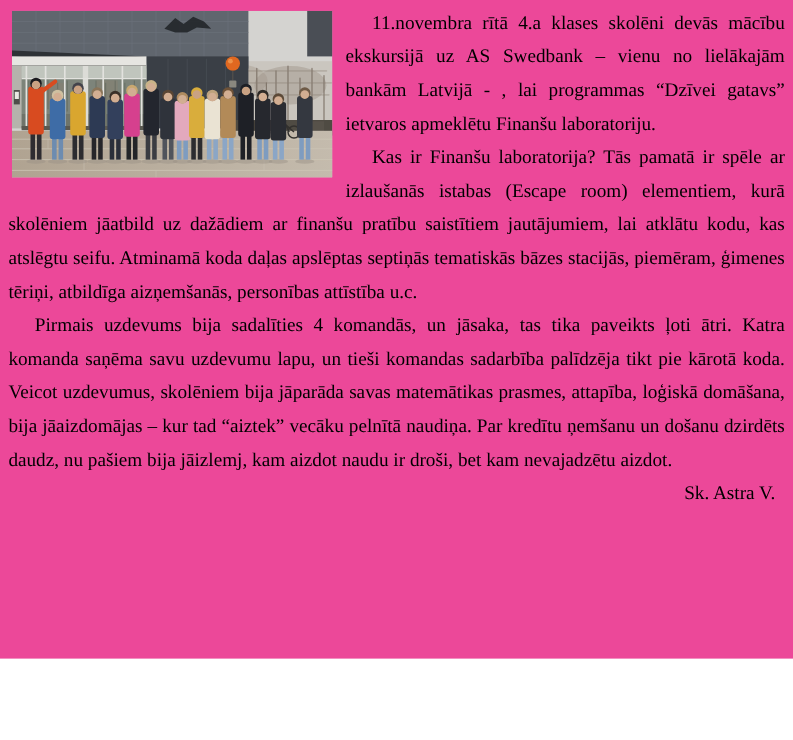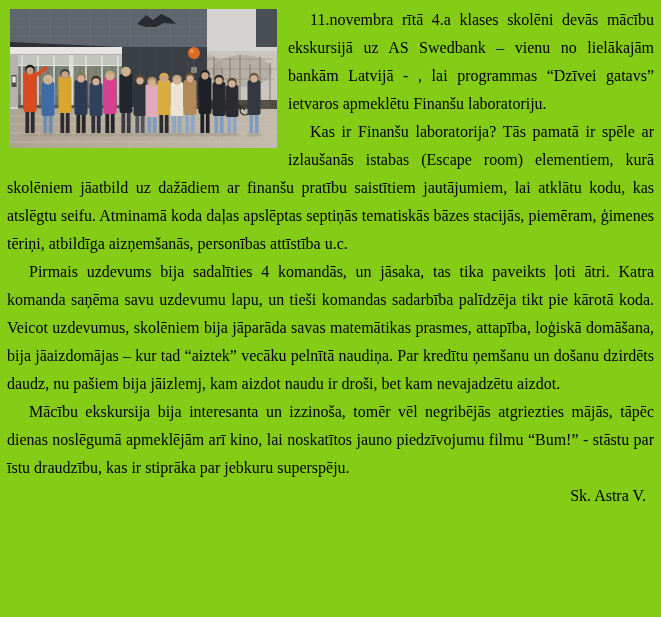--- a/index.html
+++ b/index.html
@@ -1,21 +1,21 @@
 <!DOCTYPE html>
 <html><head>
 <meta charset="utf-8">
 <style>
   html, body { margin: 0; padding: 0; background: #ffffff; }
   .page {
     width: 661px;
-    height: 617px;
+    height: 549px;
     box-sizing: border-box;
     padding: 6px 7px 0 7px;
-    background: #84cc16;
+    background: #ec4899;
     font-family: "Liberation Serif", serif;
     font-size: 16px;
     line-height: 28px;
     color: #000000;
     text-align: justify;
     overflow: hidden;
   }
   .photo-float {
     float: left;
     width: 267px;
@@ -212,16 +212,15 @@
           <rect x="237.5" y="71" width="13" height="35" rx="2.5" fill="#343840"></rect>
           <circle cx="244" cy="68.5" r="4.8" fill="#6e5a46"></circle>
           <circle cx="244" cy="69.8" r="3.6" fill="#d2ae92"></circle>
         </g>
     </svg>
   </div>
 
   <p class="para">11.novembra rītā 4.a klases skolēni devās mācību ekskursijā uz AS Swedbank – vienu no lielākajām bankām Latvijā - , lai programmas “Dzīvei gatavs” ietvaros apmeklētu Finanšu laboratoriju.</p>
   <p class="para">Kas ir Finanšu laboratorija? Tās pamatā ir spēle ar izlaušanās istabas (Escape room) elementiem, kurā skolēniem  jāatbild uz dažādiem ar finanšu pratību saistītiem jautājumiem, lai atklātu kodu, kas atslēgtu seifu. Atminamā koda daļas apslēptas septiņās tematiskās bāzes stacijās, piemēram, ģimenes tēriņi, atbildīga aizņemšanās, personības attīstība u.c.</p>
   <p class="para">Pirmais uzdevums bija sadalīties 4 komandās, un jāsaka, tas tika paveikts ļoti ātri. Katra komanda saņēma savu uzdevumu lapu, un tieši komandas sadarbība palīdzēja tikt pie kārotā koda. Veicot uzdevumus, skolēniem bija jāparāda savas matemātikas prasmes, attapība, loģiskā domāšana, bija jāaizdomājas – kur tad “aiztek” vecāku pelnītā naudiņa. Par kredītu ņemšanu un došanu dzirdēts daudz, nu pašiem bija jāizlemj, kam aizdot naudu ir droši, bet kam nevajadzētu aizdot.</p>
-  <p class="para">Mācību ekskursija bija interesanta un izzinoša, tomēr vēl negribējās atgriezties mājās, tāpēc dienas noslēgumā apmeklējām arī kino, lai noskatītos jauno piedzīvojumu filmu “Bum!” - stāstu par īstu draudzību, kas ir stiprāka par jebkuru superspēju.</p>
   <p class="signature">Sk. Astra V.</p>
 
 </div>
 
 </body></html>

